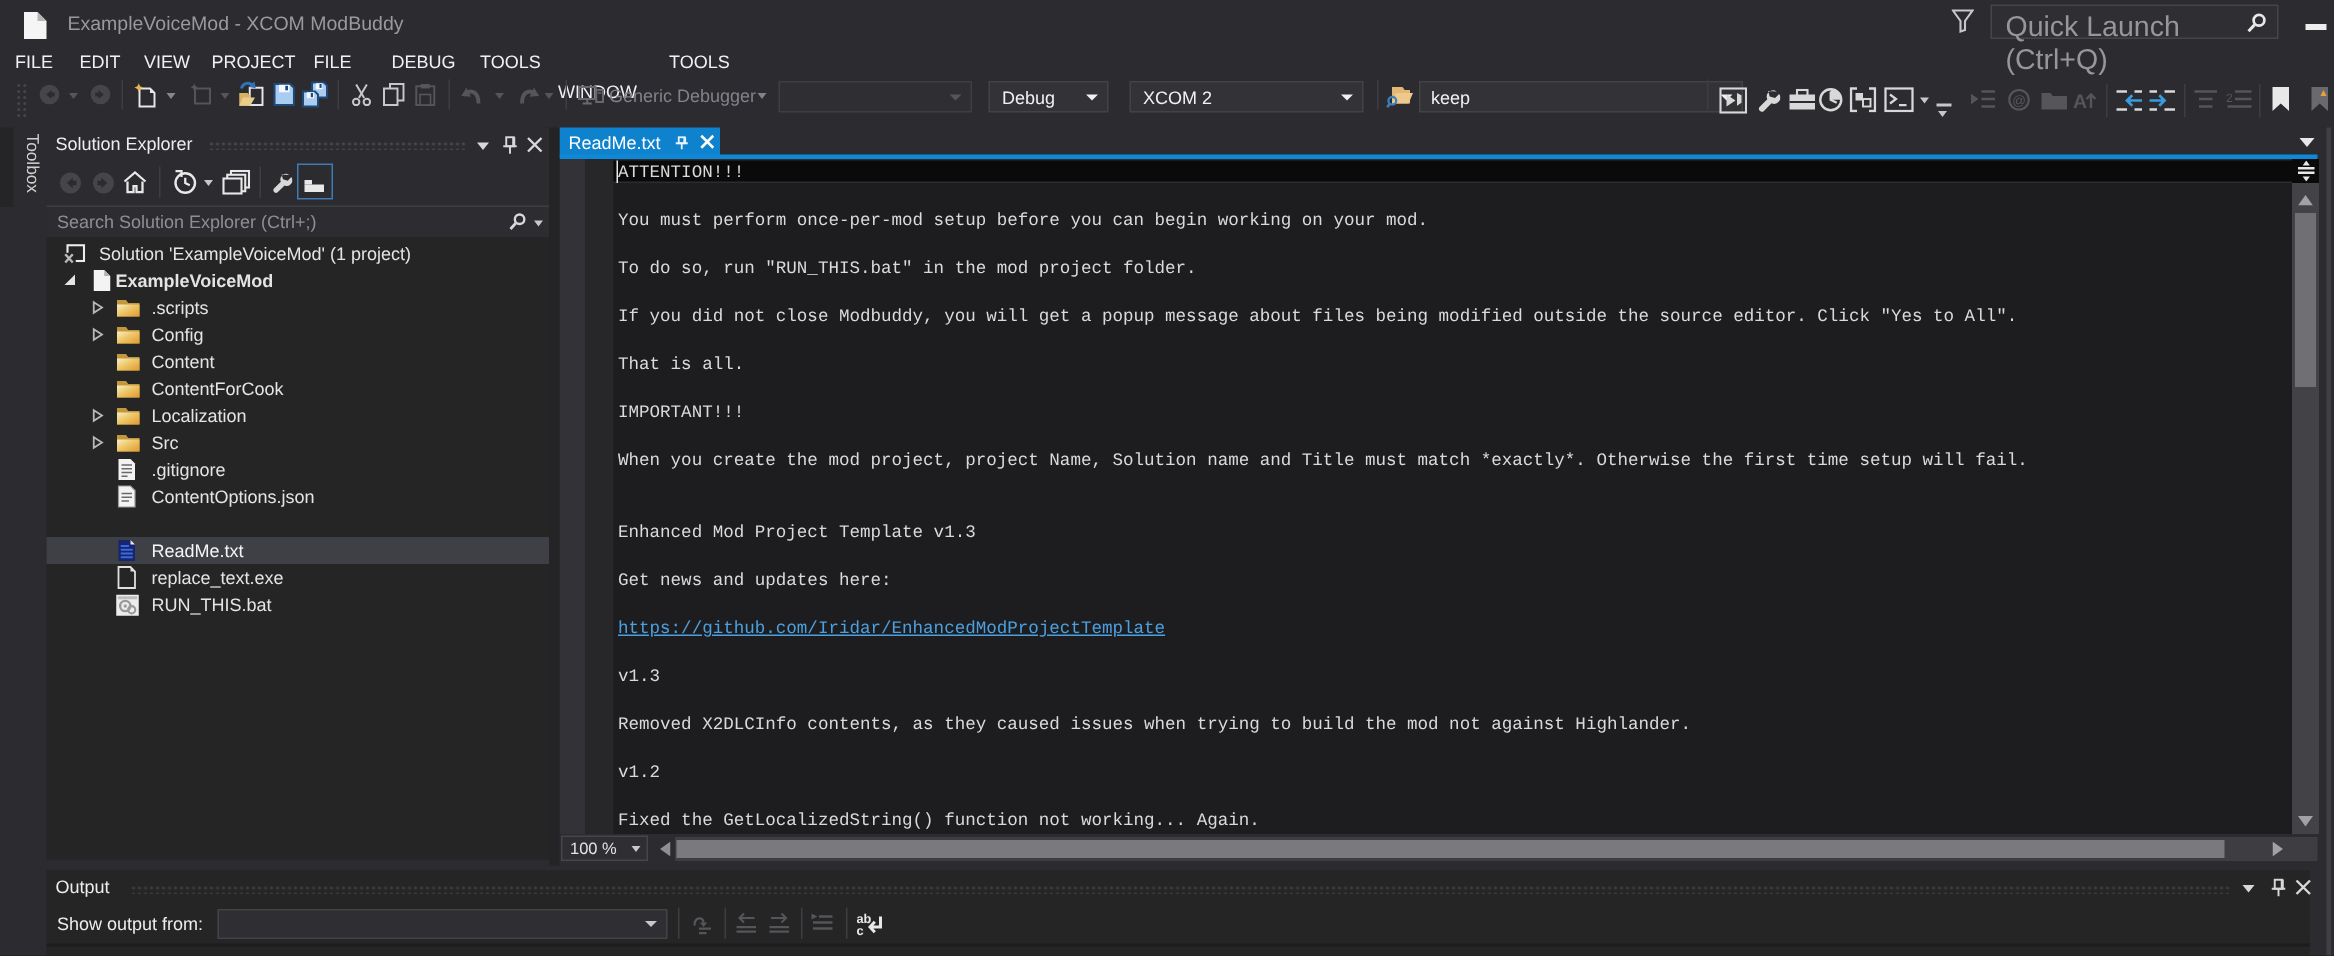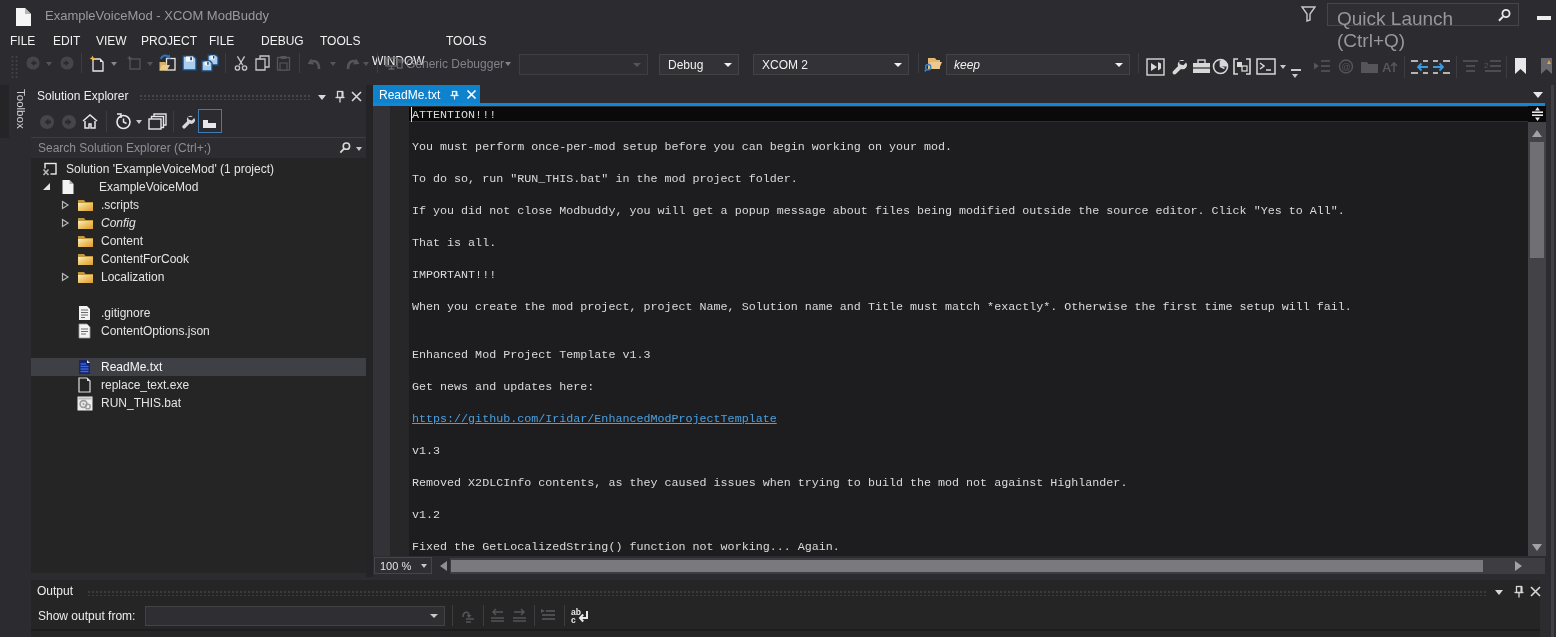--- a/index.html
+++ b/index.html
@@ -178,21 +178,21 @@
       <span style="position:absolute;left:8px;top:3px;">XCOM 2</span>
       <span class="car"></span>
     </div>
   <div class="sep" style="left:918px;top:1px;height:20px;"></div>
   <svg class="abs" style="left:924px;top:4px;" width="18" height="17" viewBox="0 0 18 17">
     <path d="M4 2 h7 l1.5 2 H16 v9 H4 z" fill="#e4b872"></path>
     <path d="M4 13 l2.5 -7 H18 l-3 7 z" fill="#edc98e"></path>
     <circle cx="4.2" cy="11.2" r="2.6" fill="none" stroke="#3a80c0" stroke-width="1.5"></circle>
     <line x1="2.6" y1="13.2" x2="0.8" y2="15.4" stroke="#3a80c0" stroke-width="1.7"></line>
   </svg>
-  <div class="combo" style="left:946px;top:2px;width:184px;height:21px;font-style:italic;">
+  <div class="combo" style="left:946px;top:2px;width:216px;height:21px;">
       <span style="position:absolute;left:7px;top:3px;">keep</span>
       <span class="car"></span>
     </div>
   <div class="sep" style="left:1138px;top:1px;height:20px;"></div>
 
   <svg class="abs" style="left:1146px;top:6px;" width="19" height="18" viewBox="0 0 19 18">
     <rect x="1" y="1" width="17" height="16" fill="none" stroke="#d8d8d8" stroke-width="1.4"></rect>
     <path d="M5 5 l6 4 -6 4 z M12 4 l3 1.5 v5 L12 12.5 z" fill="#d8d8d8"></path>
   </svg>
   <svg class="abs" style="left:1170px;top:6px;" width="17" height="17" viewBox="0 0 17 17">
@@ -364,33 +364,33 @@
       <span class="abs" style="left:35px;top:2px;">Solution 'ExampleVoiceMod' (1 project)</span>
     </div>
     <div class="abs" style="left:0;top:20px;width:336px;height:18px;">
       <svg class="abs" style="left:11px;top:4px;" width="10" height="10" viewBox="0 0 10 10">
           <path d="M8 1 v7 H1 z" fill="#e4e4e4"></path>
         </svg>
       <svg class="abs" style="left:30px;top:1px;" width="14" height="16" viewBox="0 0 14 16">
         <path d="M1.5 1 h7 l4 4 v10 h-11 z" fill="#f3f3f3"></path>
           <path d="M8.5 1 l4 4 h-4 z" fill="#b0b0b0"></path>
       </svg>
-      <span class="abs" style="left:68px;top:2px;font-weight:normal;">ExampleVoiceMod</span>
+      <span class="abs" style="left:46px;top:2px;font-weight:bold;">ExampleVoiceMod</span>
     </div>
     <div class="abs" style="left:0;top:38px;width:336px;height:18px;">
       <svg class="abs" style="left:30px;top:4px;" width="9" height="10" viewBox="0 0 9 10">
           <path d="M1.5 1.5 L7 5 L1.5 8.5 z" fill="none" stroke="#b8b8b8" stroke-width="1.2"></path>
         </svg>
       <svg class="abs" style="left:46px;top:2px;" width="17" height="14" viewBox="0 0 17 14">
         <path d="M1 2 h6 l1.5 2 H16 v9 H1 z" fill="#c2983f"></path>
           <path d="M1 5 h15 v8 H1 z" fill="url(#fg)"></path>
       </svg>
       <span class="abs" style="left:70px;top:2px;">.scripts</span>
     </div>
-    <div class="abs" style="left:0;top:56px;width:336px;height:18px;font-style:italic;">
+    <div class="abs" style="left:0;top:56px;width:336px;height:18px;">
       <svg class="abs" style="left:30px;top:4px;" width="9" height="10" viewBox="0 0 9 10">
           <path d="M1.5 1.5 L7 5 L1.5 8.5 z" fill="none" stroke="#b8b8b8" stroke-width="1.2"></path>
         </svg>
       <svg class="abs" style="left:46px;top:2px;" width="17" height="14" viewBox="0 0 17 14">
         <path d="M1 2 h6 l1.5 2 H16 v9 H1 z" fill="#c2983f"></path>
           <path d="M1 5 h15 v8 H1 z" fill="url(#fg)"></path>
       </svg>
       <span class="abs" style="left:70px;top:2px;">Config</span>
     </div>
     <div class="abs" style="left:0;top:74px;width:336px;height:18px;">
@@ -409,20 +409,30 @@
           <path d="M1 5 h15 v8 H1 z" fill="url(#fg)"></path>
       </svg>
       <span class="abs" style="left:70px;top:2px;">Localization</span>
     </div>
     <div class="abs" style="left:0;top:92px;width:336px;height:18px;">
       <svg class="abs" style="left:46px;top:2px;" width="17" height="14" viewBox="0 0 17 14">
         <path d="M1 2 h6 l1.5 2 H16 v9 H1 z" fill="#c2983f"></path>
           <path d="M1 5 h15 v8 H1 z" fill="url(#fg)"></path>
       </svg>
       <span class="abs" style="left:70px;top:2px;">ContentForCook</span>
+    </div>
+    <div class="abs" style="left:0;top:128px;width:336px;height:18px;">
+      <svg class="abs" style="left:30px;top:4px;" width="9" height="10" viewBox="0 0 9 10">
+          <path d="M1.5 1.5 L7 5 L1.5 8.5 z" fill="none" stroke="#b8b8b8" stroke-width="1.2"></path>
+        </svg>
+      <svg class="abs" style="left:46px;top:2px;" width="17" height="14" viewBox="0 0 17 14">
+        <path d="M1 2 h6 l1.5 2 H16 v9 H1 z" fill="#c2983f"></path>
+          <path d="M1 5 h15 v8 H1 z" fill="url(#fg)"></path>
+      </svg>
+      <span class="abs" style="left:70px;top:2px;">Src</span>
     </div>
     <div class="abs" style="left:0;top:146px;width:336px;height:18px;">
       <svg class="abs" style="left:47px;top:1px;" width="13" height="16" viewBox="0 0 13 16">
         <path d="M1 1 h8 l3 3 v11 h-11 z" fill="#f3f3f3"></path>
         <g stroke="#6a6a6a" stroke-width="1">
             <line x1="3" y1="5" x2="10" y2="5"></line>
             <line x1="3" y1="7.5" x2="10" y2="7.5"></line>
             <line x1="3" y1="10" x2="10" y2="10"></line>
             <line x1="3" y1="12.5" x2="7" y2="12.5"></line>
           </g>

